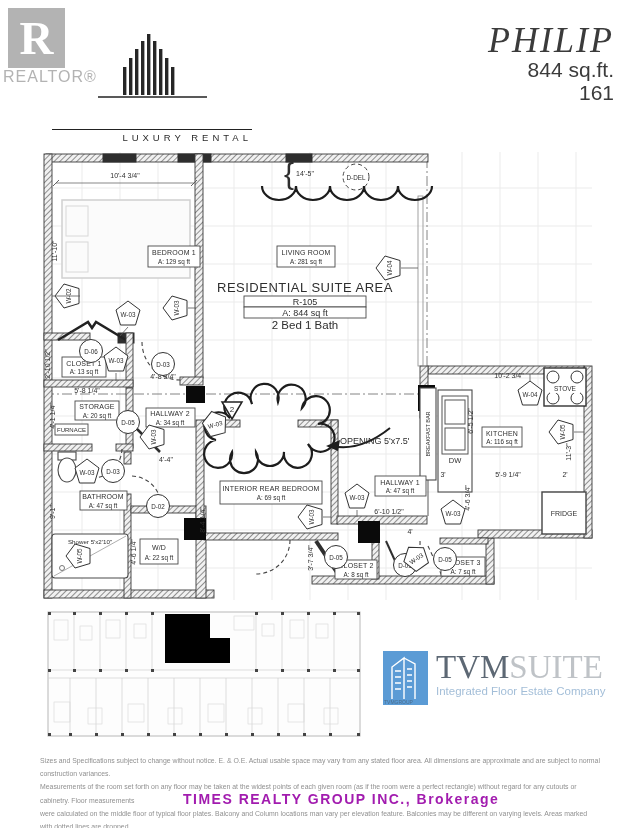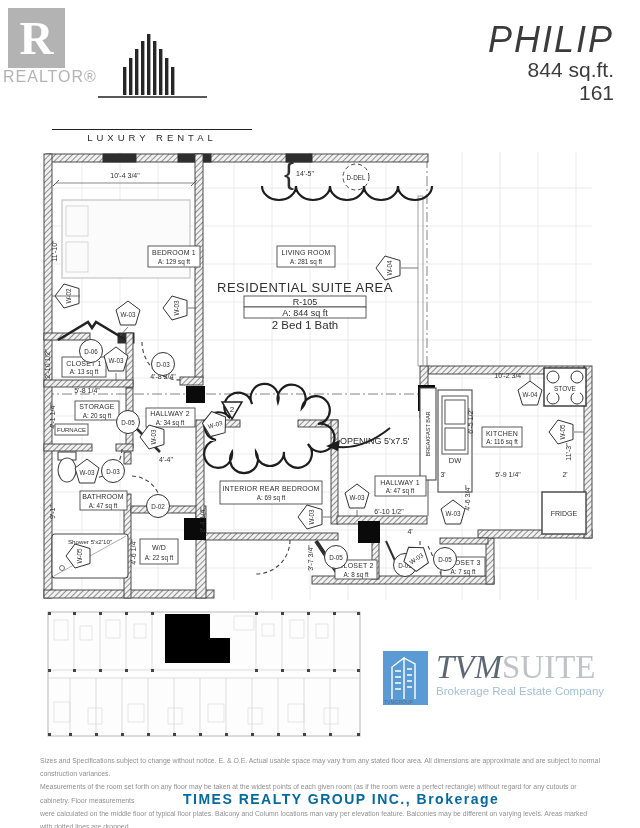--- a/index.html
+++ b/index.html
@@ -8,25 +8,25 @@
   .abs{position:absolute;}
   
   #realtor-box{left:8px;top:8px;width:57px;height:60px;background:#b3b3b3;color:#fff;
      display:flex;align-items:center;justify-content:center;
      font-family:"Liberation Serif",serif;font-weight:bold;font-size:47px;}
   #realtor-word{left:3px;top:68px;color:#b3b3b3;font-size:16px;letter-spacing:1px;text-align:center;}
   #bldg-logo{left:95px;top:20px;}
   #bldg-name{left:40px;top:98px;width:225px;text-align:center;
      font-family:"DejaVu Serif",serif;font-style:italic;font-size:26px;color:#1c1c1c;}
   #bldg-rule{left:52px;top:129px;width:200px;border-top:1.5px solid #222;}
-  #bldg-tag{left:52px;top:132px;width:200px;text-align:center;font-size:9.5px;
+  #bldg-tag{left:52px;top:132px;width:200px;text-align:right;font-size:9.5px;
      letter-spacing:4px;color:#2b2b2b;}
   
   #unit-info{right:26px;top:22px;text-align:right;color:#3b3b3b;}
-  #unit-name{font-size:36px;font-style:italic;letter-spacing:2px;line-height:1;}
+  #unit-name{font-size:36px;font-style:italic;letter-spacing:2px;line-height:1;font-family:Liberation Serif, serif;}
   .unit-line{font-size:21px;line-height:1.1;}
   
   #plan{left:0;top:0;}
   svg text{font-family:"Liberation Sans",sans-serif;fill:#2e2e2e;}
   .dim{font-size:7px;}
   .roomname{font-size:7px;letter-spacing:.2px;}
   .roomarea{font-size:6.3px;}
   .tagtxt{font-size:6.3px;text-anchor:middle;}
   .lblbox{fill:#fff;stroke:#4a4a4a;stroke-width:.9;}
   .wall{fill:url(#hatch);stroke:#3a3a3a;stroke-width:.9;}
@@ -35,25 +35,25 @@
   .doorarc{fill:none;stroke:#444;stroke-width:1.1;stroke-dasharray:4 3;}
   .grid{stroke:#ebebeb;stroke-width:1;}
   .dashdot{fill:none;stroke:#777;stroke-width:.9;stroke-dasharray:10 3 2 3;}
   .fix{fill:#fff;stroke:#4a4a4a;stroke-width:1.1;}
   .cloud{fill:none;stroke:#1d1d1d;stroke-width:2.2;}
   #tvm{left:383px;top:651px;display:flex;align-items:flex-start;}
   #tvm-icon{width:45px;height:54px;background:#5b9bd5;position:relative;flex:0 0 auto;}
   #tvm-cap{position:absolute;left:1px;bottom:0px;font-size:5px;color:#47617a;opacity:.8;}
   #tvm-text{margin-left:8px;}
   #tvm-word{font-family:"Liberation Serif",serif;font-size:33px;line-height:1;}
-  #tvm-word .t1{color:#5d6874;font-style:italic;}
+  #tvm-word .t1{color:#5d6874;}
   #tvm-word .t2{color:#bfc3c7;}
   #tvm-sub{font-size:11.5px;color:#a3bed8;margin-top:1px;}
   #legal{left:40px;top:754px;width:560px;color:#909090;font-size:6.9px;line-height:13.2px;}
-  #watermark{left:183px;top:791px;font-size:14px;font-weight:bold;color:#0369a1;
+  #watermark{left:183px;top:791px;font-size:14px;font-weight:bold;color:#a21caf;
      letter-spacing:1.5px;}
 </style>
 </head>
 <body>
 
 <div id="page">
 
   <div class="abs" id="realtor-box">
     <span>R</span>
   </div>
@@ -505,21 +505,21 @@
           <path d="M12,20h6 M12,26h6 M12,32h6 M12,38h6"></path>
           <path d="M24,18h5 M24,24h5 M24,30h5 M24,36h5"></path>
         </g>
       </svg>
       <span id="tvm-cap">TVMGROUP</span>
     </div>
     <div id="tvm-text">
       <div id="tvm-word">
         <span class="t1">TVM</span><span class="t2">SUITE</span>
       </div>
-      <div id="tvm-sub">Brokerage Real Estate Company</div>
+      <div id="tvm-sub">Integrated Floor Estate Company</div>
     </div>
   </div>
 
   <div class="abs" id="watermark">TIMES REALTY GROUP INC., Brokerage</div>
 
   <div class="abs" id="legal">
     <div>Sizes and Specifications subject to change without notice. E. &amp; O.E. Actual usable space may vary from any stated floor area. All dimensions are approximate and are subject to normal construction variances.</div>
     <div>Measurements of the room set forth on any floor may be taken at the widest points of each given room (as if the room were a perfect rectangle) without regard for any cutouts or cabinetry. Floor measurements</div>
     <div>were calculated on the middle floor of typical floor plates. Balcony and Column locations man vary per elevation feature. Balconies may be different on varying levels. Areas marked with dotted lines are dropped</div>
 

